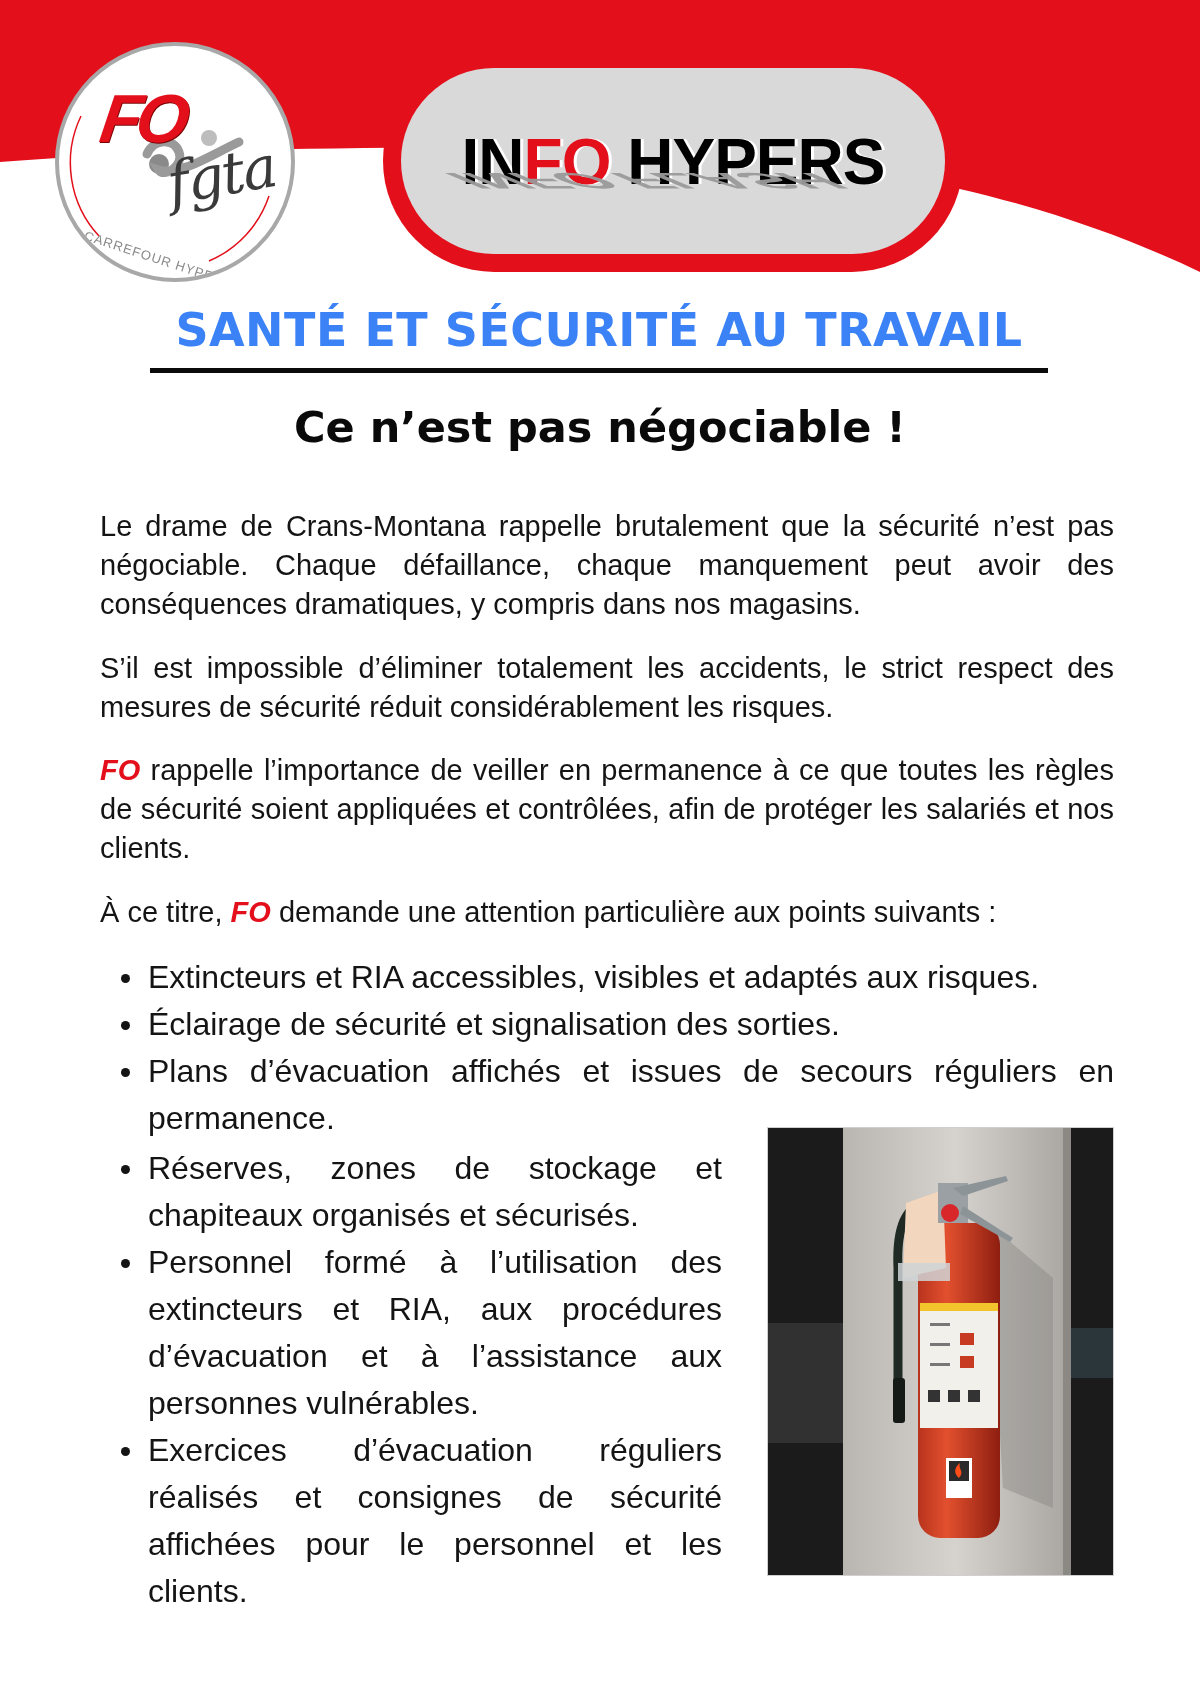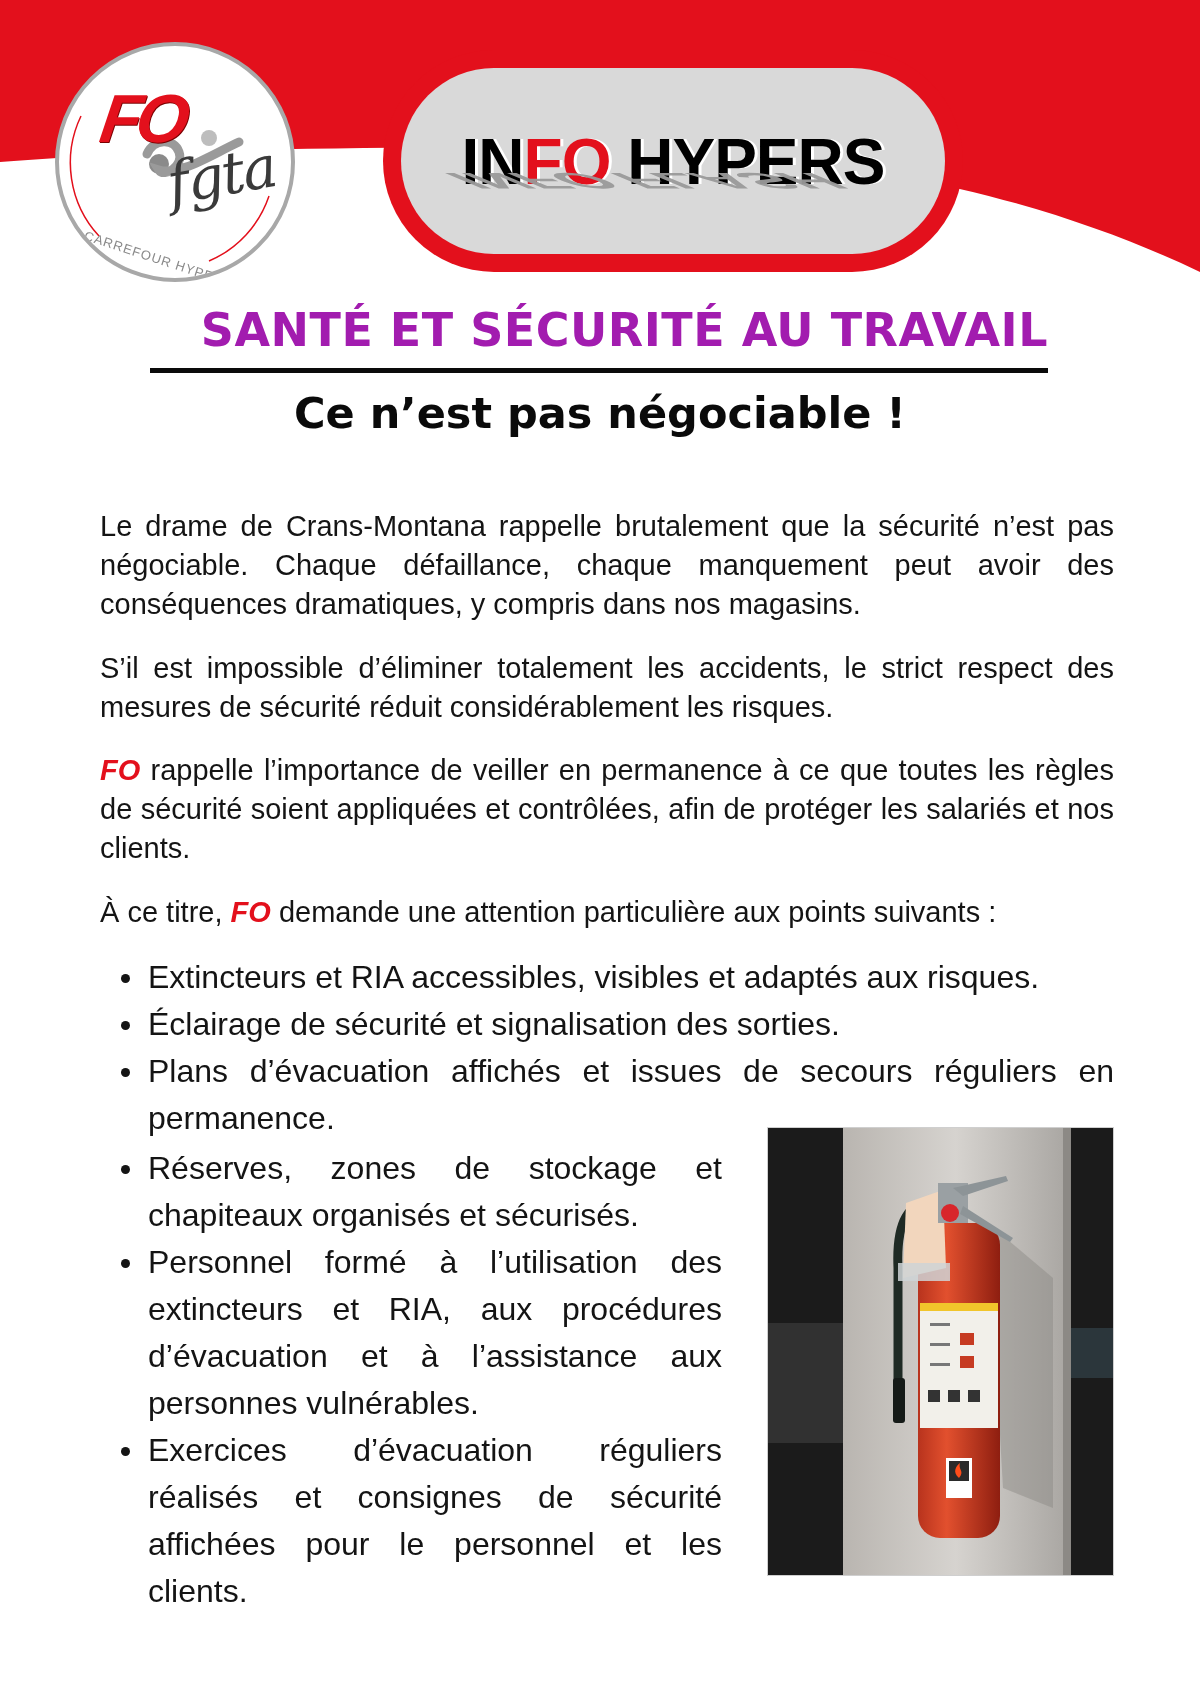--- a/index.html
+++ b/index.html
@@ -16,23 +16,23 @@
     .logo-sub { position: absolute; left: 28px; top: 182px; font-size: 13px; color: #8a8a8a; letter-spacing: 1px; transform: rotate(18deg); transform-origin: left top; }
 
     
     .pill { position: absolute; left: 383px; top: 50px; width: 580px; height: 222px; border-radius: 111px; background: #e3101c; }
     .pill-inner { position: absolute; left: 18px; top: 18px; right: 18px; bottom: 18px; border-radius: 93px; background: #d9d9d9; }
     .pill-text { position: absolute; left: 0; right: 0; top: 62px; text-align: center; font-family: "Liberation Sans", sans-serif; font-weight: 700; font-size: 64px; letter-spacing: -1px; color: #000; text-shadow: 3px 0 0 #ffffff; line-height: 1; }
     .pill-text .red { color: #e3101c; }
     .pill-reflect { position: absolute; left: 0; right: 0; top: 124px; text-align: center; font-family: "Liberation Sans", sans-serif; font-weight: 700; font-size: 64px; letter-spacing: -1px; color: #9a9a9a; line-height: 1; transform: scaleY(-0.35) skewX(-40deg); transform-origin: top center; opacity: 0.95; }
 
     
-    .title { position: absolute; left: 150px; width: 898px; top: 300px; text-align: right; font-family: "DejaVu Sans", sans-serif; font-weight: 700; font-size: 46px; letter-spacing: 0.5px; color: #a21caf; line-height: 60px; white-space: nowrap; }
+    .title { position: absolute; left: 150px; width: 898px; top: 300px; text-align: center; font-family: "DejaVu Sans", sans-serif; font-weight: 700; font-size: 46px; letter-spacing: 0.5px; color: #3b82f6; line-height: 60px; white-space: nowrap; }
     .title-rule { position: absolute; left: 150px; width: 898px; top: 368px; height: 5px; background: #0a0a0a; }
-    .subtitle { position: absolute; left: 0; width: 1200px; top: 383px; text-align: center; font-family: "DejaVu Sans", sans-serif; font-weight: 700; font-size: 43px; color: #0a0a0a; line-height: 60px; }
+    .subtitle { position: absolute; left: 0; width: 1200px; top: 397px; text-align: center; font-family: "DejaVu Sans", sans-serif; font-weight: 700; font-size: 43px; color: #0a0a0a; line-height: 60px; }
 
     
     .body-text { position: absolute; left: 100px; width: 1014px; font-family: "Liberation Sans", sans-serif; font-size: 29px; line-height: 39px; color: #141414; text-align: justify; }
     .p1 { top: 507px; }
     .p2 { top: 649px; }
     .p3 { top: 751px; }
     .p4 { top: 893px; }
     .fo { color: #e3101c; font-weight: 700; font-style: italic; }
 
     .bullets { position: absolute; left: 100px; font-family: "Liberation Sans", sans-serif; font-size: 32px; color: #141414; margin: 0; padding: 0; list-style: none; }

